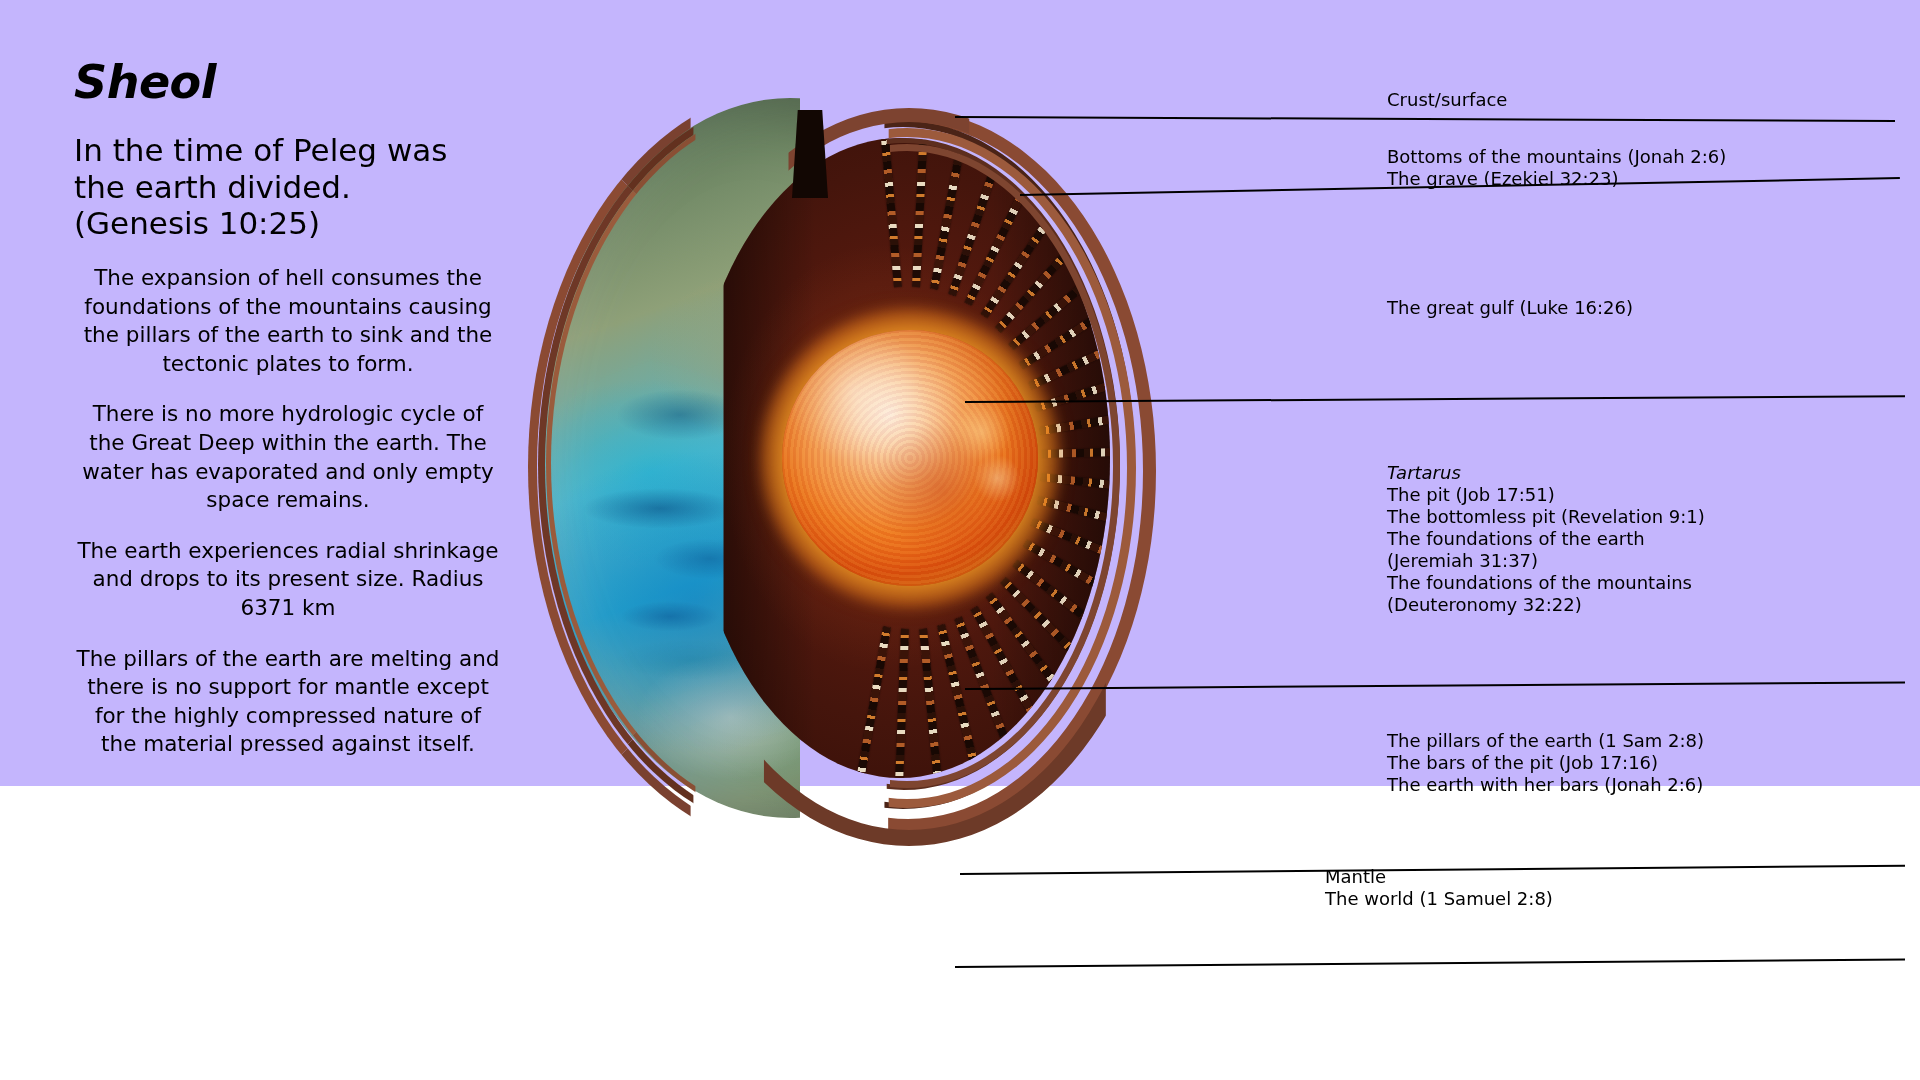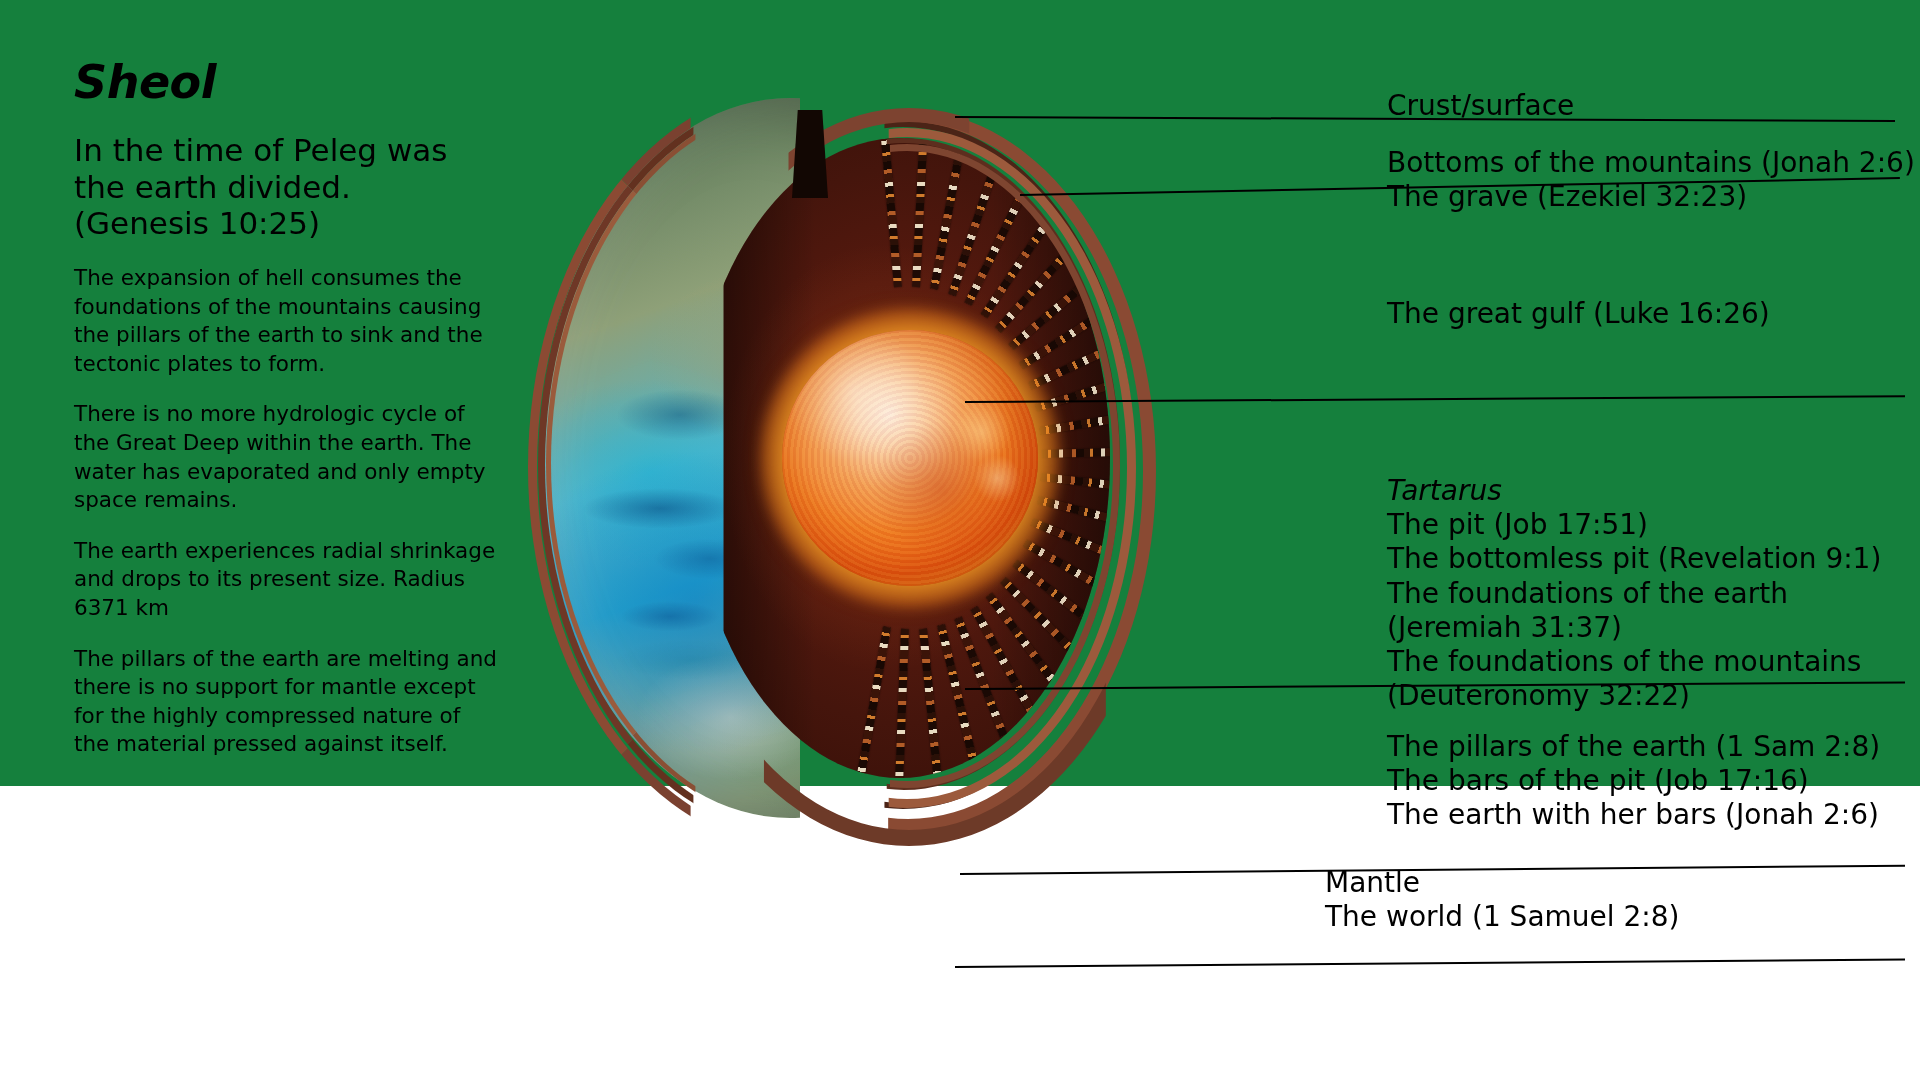--- a/index.html
+++ b/index.html
@@ -1,27 +1,27 @@
 <!DOCTYPE html>
 <html><head>
 <meta charset="utf-8">
 <style>
   html,body{margin:0;padding:0;background:#ffffff;}
   body{width:1920px;height:1080px;overflow:hidden;font-family:"DejaVu Sans",sans-serif;color:#000;}
-  #stage{position:relative;width:1920px;height:786px;background:#15803d;}
+  #stage{position:relative;width:1920px;height:786px;background:#c4b5fd;}
 
   
   #left-col{position:absolute;left:72px;top:58px;width:430px;}
   #title{font-size:46px;font-weight:bold;font-style:italic;letter-spacing:-0.5px;line-height:1.05;margin:0 0 26px 2px;}
   #subtitle{font-size:31px;line-height:1.18;margin:0 12px 22px 2px;font-weight:400;}
-  .para{font-size:21.5px;line-height:1.33;margin:0 0 22px 2px;}
+  .para{font-size:21.5px;line-height:1.33;margin:0 0 22px 2px;text-align:center;}
   #site{font-size:31px;font-style:italic;font-weight:bold;margin:26px 0 0 2px;letter-spacing:-0.3px;}
 
   
-  .rlabel{position:absolute;font-size:28px;line-height:1.22;white-space:pre-line;}
+  .rlabel{position:absolute;font-size:18px;line-height:1.22;white-space:pre-line;}
   .rlabel .ital{font-style:italic;display:block;}
 
   
   .rule{position:absolute;height:0;border-top:2.6px solid #000;transform-origin:0 0;}
 
   
   #earth{position:absolute;left:540px;top:58px;width:560px;height:800px;}
 
   
   .sphere{position:absolute;left:0;top:40px;width:500px;height:720px;border-radius:50% / 50%;

